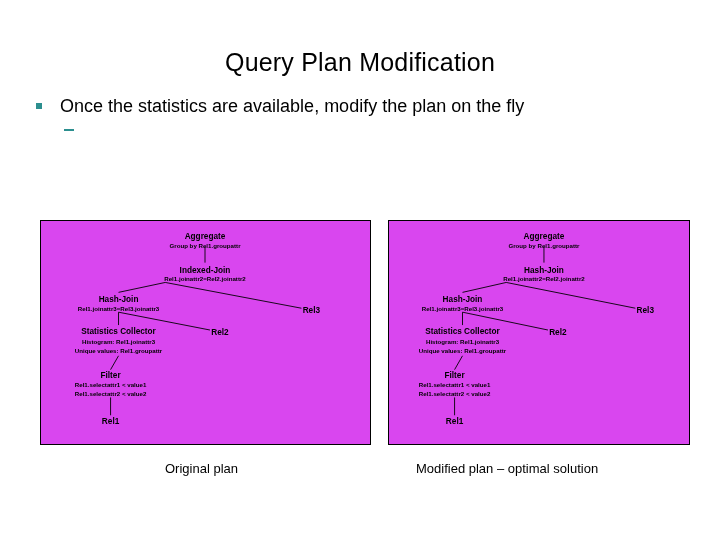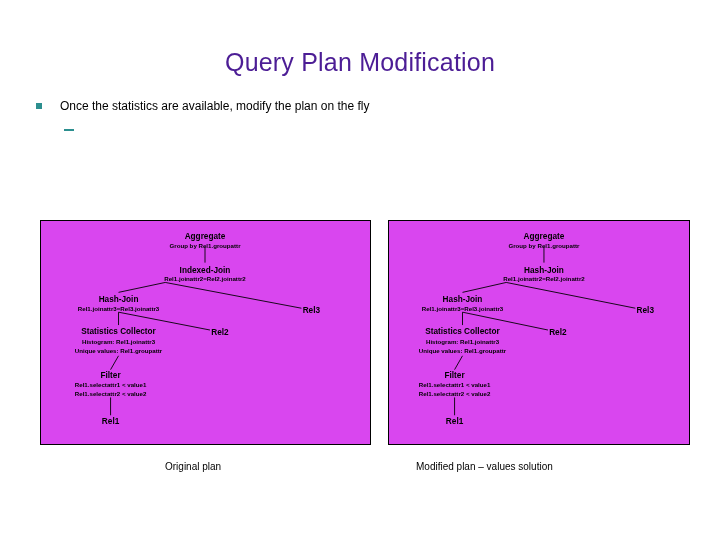--- a/index.html
+++ b/index.html
@@ -10,21 +10,21 @@
     overflow:hidden;
     position:relative;
   }
 
   
   #slide-title{
     position:absolute;
     left:0; top:48px; width:720px;
     text-align:center;
     font-size:25px;
-    color:#4c1d95;
+    color:#000000;
     letter-spacing:0.2px;
     white-space:nowrap;
   }
 
   
   #bullet-list{
     position:absolute;
     left:36px; top:96px; width:660px;
   }
   .bullet-row{
@@ -33,21 +33,21 @@
     margin-bottom:2px;
   }
   .bullet-marker-sq{
     width:6px;height:6px;
     background:#2c8f8f;
     margin-top:7px;
     margin-right:18px;
     flex:0 0 auto;
   }
   .bullet-text{
-    font-size:12px;
+    font-size:18px;
     color:#000000;
     line-height:20px;
     white-space:nowrap;
   }
   .bullet-row.sub{
     margin-left:28px;
     margin-top:4px;
   }
   .bullet-marker-dash{
     width:10px;height:2px;
@@ -76,21 +76,21 @@
   .plan-svg{ display:block; width:100%; height:100%; }
   .plan-svg text{ font-family:"Liberation Sans", sans-serif; fill:#000000; }
   .n-title{ font-size:8.3px; font-weight:bold; }
   .n-sub{ font-size:6.2px; font-weight:bold; }
   .n-leaf{ font-size:8.3px; font-weight:bold; }
   .edge{ stroke:#000000; stroke-width:0.9; fill:none; }
 
   
   .caption{
     position:absolute;
-    font-size:10px;
+    font-size:13px;
     color:#000000;
     white-space:nowrap;
   }
   #caption-left{  left:165px; top:461px; }
   #caption-right{ left:416px; top:461px; }
 </style>
 </head>
 <body>
 
 <div id="slide-title">Query Plan Modification</div>
@@ -171,13 +171,13 @@
     <text class="n-sub" x="66" y="177" text-anchor="middle">Rel1.selectattr2 &lt; value2</text>
 
     <text class="n-leaf" x="66" y="205" text-anchor="middle">Rel1</text>
     <text class="n-leaf" x="170" y="115" text-anchor="middle">Rel2</text>
     <text class="n-leaf" x="258" y="93" text-anchor="middle">Rel3</text>
   </svg>
 </div>
 
 <div class="caption" id="caption-left">Original plan</div>
 
-<div class="caption" id="caption-right">Modified plan – values solution</div>
+<div class="caption" id="caption-right">Modified plan – optimal solution</div>
 
 </body></html>

